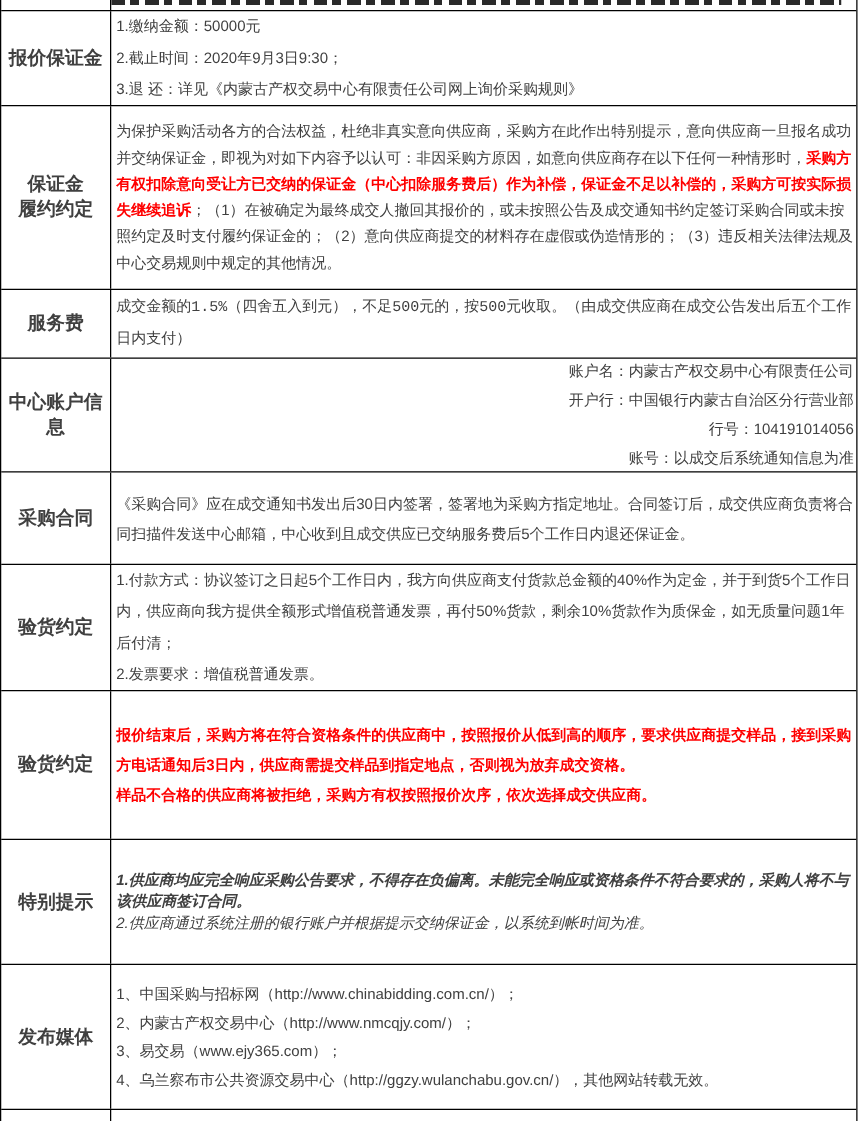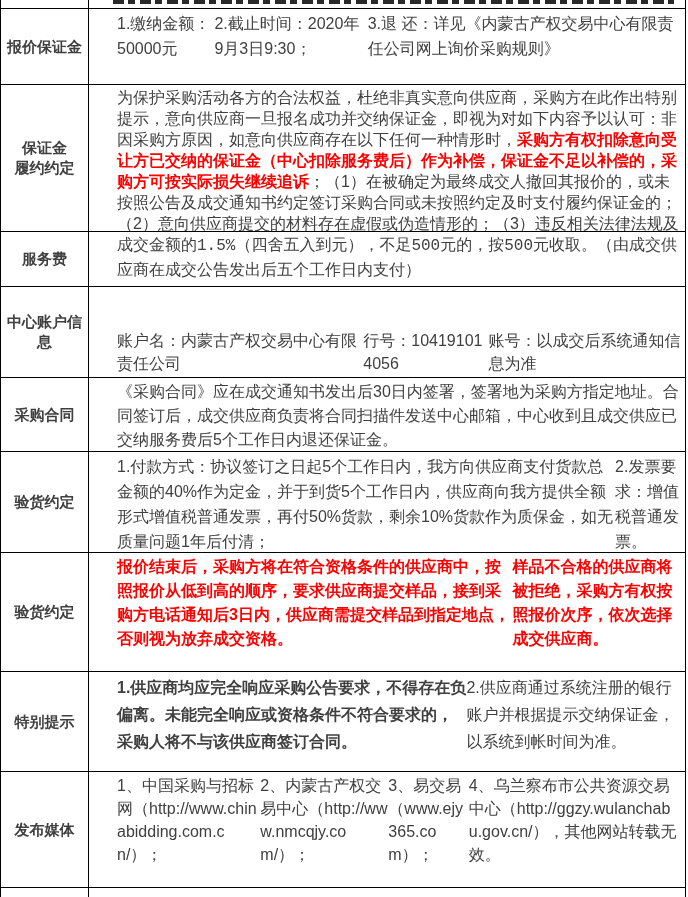--- a/index.html
+++ b/index.html
@@ -13,41 +13,41 @@
   }
   .row{display:flex;border-bottom:1px solid #000;box-sizing:border-box;}
   .label-cell{
     width:88px;box-sizing:border-box;border-right:1px solid #000;
     display:flex;flex-direction:column;align-items:center;justify-content:center;
     font-weight:bold;font-size:15px;line-height:20px;text-align:center;
     flex-shrink:0;
   }
   .content-cell{
     flex:1;box-sizing:border-box;padding:2px 2px 2px 4px;
-    display:flex;justify-content:center;
-    font-size:16px;overflow:hidden;margin-left:24px;
+    display:flex;flex-direction:column;justify-content:center;
+    font-size:12px;overflow:hidden;
   }
   .content-cell p{margin:0;word-break:break-all;}
   .red{color:#ff0000;font-weight:bold;}
   .bold{font-weight:bold;}
   
   .r-top{height:9px;}
   .r-top .content-cell{padding:0;justify-content:flex-start;}
   .clipped-strip{
     height:4px;width:98%;
     background:repeating-linear-gradient(90deg,#2a2a2a 0 11px,transparent 11px 15px,#2a2a2a 15px 22px,transparent 22px 27px);
   }
   .r1{height:76px;}  .r1 .content-cell{line-height:25px;}
   .r2{height:147px;} .r2 .content-cell{line-height:21px;}
   .r3{height:55px;}  .r3 .content-cell{line-height:25px;font-family:Liberation Mono, monospace;}
   .r4{height:91px;}  .r4 .content-cell{line-height:23px;align-items:flex-end;}
   .r5{height:74px;}  .r5 .content-cell{line-height:24px;}
   .r6{height:101px;} .r6 .content-cell{line-height:25px;}
   .r7{height:119px;} .r7 .content-cell{line-height:24px;}
-  .r8{height:100px;} .r8 .content-cell{line-height:27px;}
+  .r8{height:100px;} .r8 .content-cell{line-height:17px;font-style:italic;}
   .r9{height:116px;} .r9 .content-cell{line-height:23px;}
   .r-bottom{height:9px;border-bottom:none;flex:1;}
 </style>
 </head>
 <body>
 
 <div class="page">
   <div class="doc-table">
 
     <div class="row r-top">
@@ -86,20 +86,21 @@
         <p>成交金额的1.5%（四舍五入到元），不足500元的，按500元收取。（由成交供应商在成交公告发出后五个工作日内支付）</p>
       </div>
     </div>
 
     <div class="row r4">
       <div class="label-cell">
         <span>中心账户信息</span>
       </div>
       <div class="content-cell">
         <p>账户名：内蒙古产权交易中心有限责任公司</p>
+        <p>开户行：中国银行内蒙古自治区分行营业部</p>
         <p>行号：104191014056</p>
         <p>账号：以成交后系统通知信息为准</p>
       </div>
     </div>
 
     <div class="row r5">
       <div class="label-cell">
         <span>采购合同</span>
       </div>
       <div class="content-cell">

